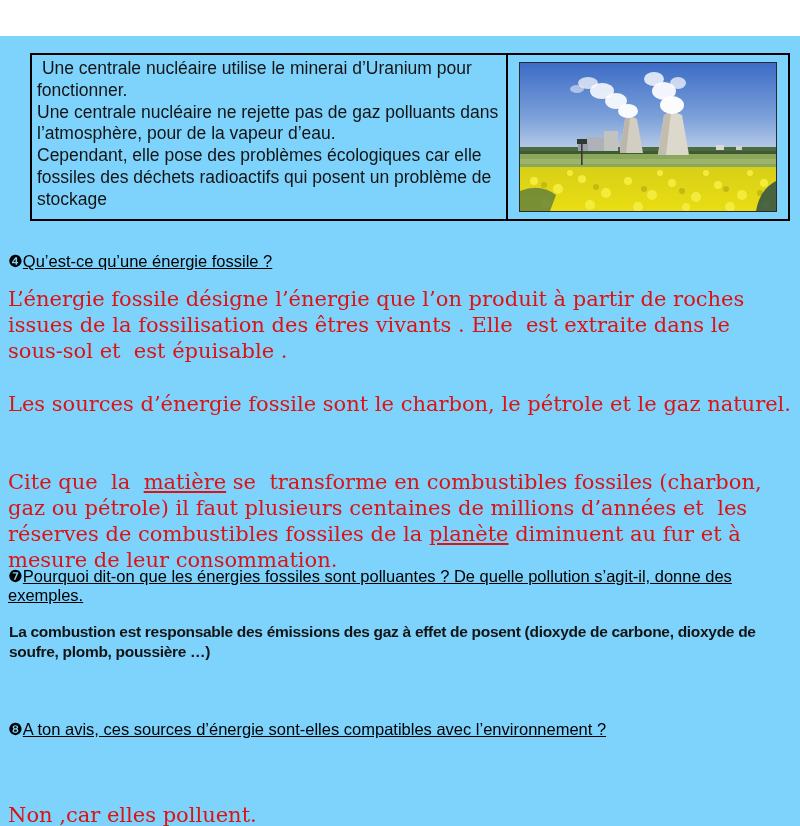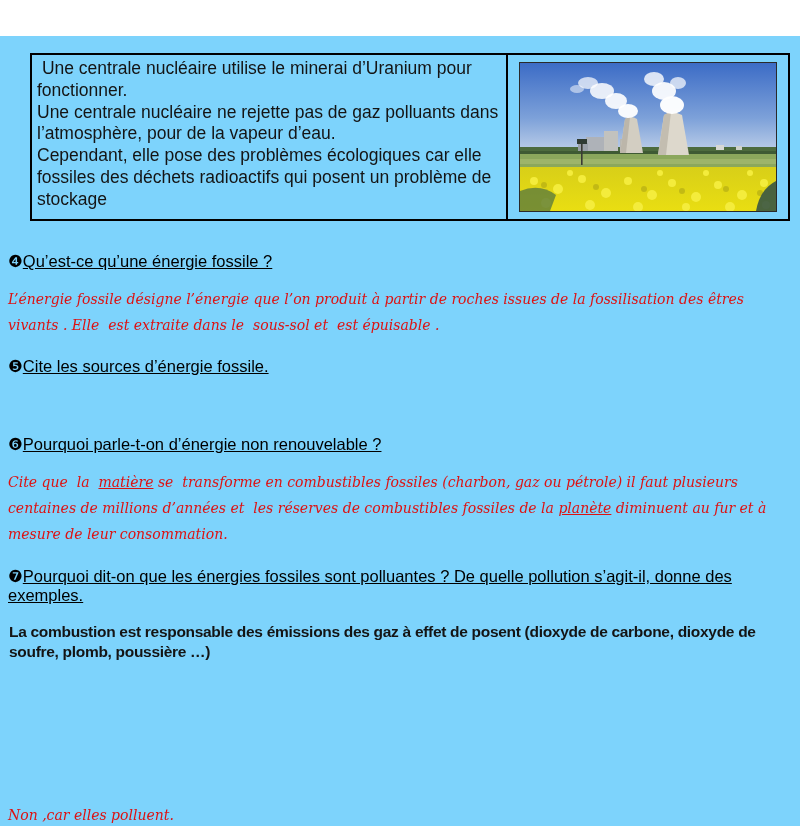--- a/index.html
+++ b/index.html
@@ -39,22 +39,21 @@
     position:absolute;left:8px;width:784px;
     font-size:16.5px;line-height:19px;color:#000;
   }
   .qnum{text-decoration:none;}
   .qtext{text-decoration:underline;}
   
   .red{
     position:absolute;left:8px;width:784px;
     color:#dd1212;
     font-family:"DejaVu Serif", cursive;
-    font-style:italic;
-    font-size:14px;line-height:26px;
+    font-size:21px;line-height:26px;
     white-space:pre-wrap;
   }
   .red .u{text-decoration:underline;text-align:right;}
   
   .bold-answer{
     position:absolute;left:9px;width:768px;
     font-size:15.5px;line-height:19.5px;
     font-weight:bold;letter-spacing:-0.3px;
     color:#141414;
     white-space:pre-wrap;
@@ -160,32 +159,30 @@
         <path d="M256,118 L256,148 L236,148 Q240,126 256,118 Z" fill="#2e4d47" opacity="0.85"></path>
       </svg>
     </div>
   </div>
 
   <div class="q" style="top:216px">
     <span class="qnum">❹</span><span class="qtext">Qu’est-ce qu’une énergie fossile ?</span>
   </div>
   <div class="red" style="top:250px">L’énergie fossile désigne l’énergie que l’on produit à partir de roches issues de la fossilisation des êtres vivants . Elle  est extraite dans le  sous-sol et  est épuisable .</div>
 
-  <div class="q" style="top:321px">
-    <span class="qnum">❺</span><span class="qtext">Cite les sources d’énergie fossile.</span>
-  </div>
+  <div class="red" style="top:355px">Les sources d’énergie fossile sont le charbon, le pétrole et le gaz naturel.</div>
 
-  <div class="q" style="top:399px">
-    <span class="qnum">❻</span><span class="qtext">Pourquoi parle-t-on d’énergie non renouvelable ?</span>
-  </div>
   <div class="red" style="top:433px"><span>Cite que  la  </span><span class="u">matière</span><span> se  transforme en combustibles fossiles (charbon, gaz ou pétrole) il faut plusieurs centaines de millions d’années et  les réserves de combustibles fossiles de la </span><span class="u">planète</span><span> diminuent au fur et à mesure de leur consommation.</span></div>
 
   <div class="q" style="top:531px">
     <span class="qnum">❼</span><span class="qtext">Pourquoi dit-on que les énergies fossiles sont polluantes ? De quelle pollution s’agit-il, donne des exemples.</span>
   </div>
   <div class="bold-answer" style="top:586px">La combustion est responsable des émissions des gaz à effet de posent (dioxyde de carbone, dioxyde de soufre, plomb, poussière …)</div>
 
+  <div class="q" style="top:684px">
+    <span class="qnum">❽</span><span class="qtext">A ton avis, ces sources d’énergie sont-elles compatibles avec l’environnement ?</span>
+  </div>
   <div class="red" style="top:714px">
     <p class="a8p">Non ,car elles polluent.</p>
     
   </div>
 
 </div>
 
 </body></html>

